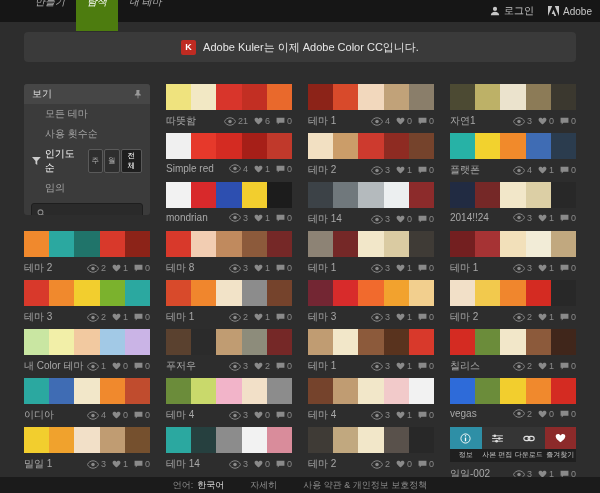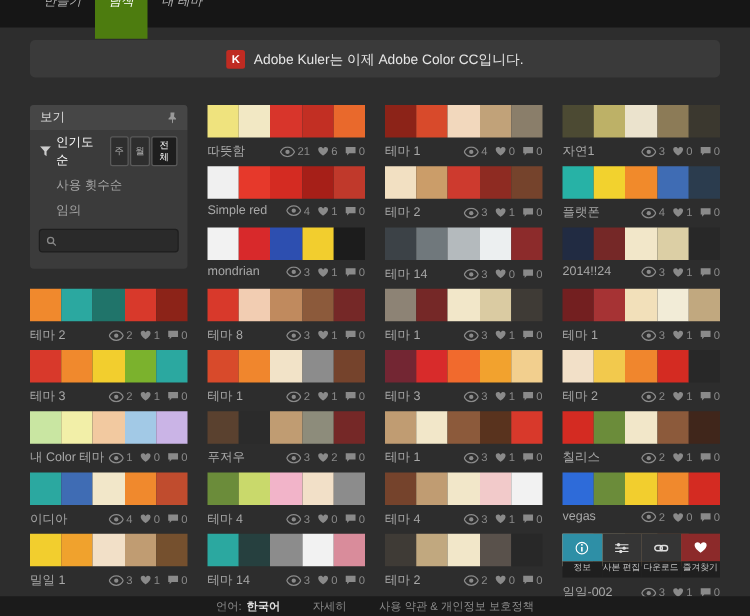--- a/index.html
+++ b/index.html
@@ -58,61 +58,80 @@
   .overlay{position:absolute;top:0;left:0;right:0;z-index:3;display:flex;text-align:center;}
   .ov-btn{flex:1;display:flex;flex-direction:column;cursor:pointer;}
   .ov-icon{height:22px;display:flex;align-items:center;justify-content:center;}
   .ov-label{background:#1F1F1F;color:#C5C5C5;font-size:7px;padding:2px 0 3px;line-height:1.2;}
   .has-overlay .meta{margin-top:14px;}
 
   
   .footer{position:absolute;left:0;right:0;bottom:0;height:16px;background:#1B1B1B;z-index:5;
     display:flex;align-items:center;justify-content:center;gap:26px;font-size:9px;color:#8a8a8a;}
   .f-item{display:flex;align-items:center;gap:4px;cursor:pointer;}
-  .f-value{color:#dcdcdc;font-weight:bold;}
+  .f-value{color:#dcdcdc;}
 </style>
 </head>
 <body>
 <div id="app">
 
   <div class="topbar">
     <div class="menu">
       <span class="menu-item">만들기</span>
       <span class="menu-item active">탐색</span>
       <span class="menu-item">내 테마</span>
+    </div>
+    <div class="top-right">
+      <span class="login">
+        <svg width="10" height="10" viewBox="0 0 12 12">
+            <circle cx="6" cy="3.5" r="2.5" fill="#c7c7c7"></circle>
+            <path d="M1 11c0-2.8 2.2-4.2 5-4.2s5 1.4 5 4.2z" fill="#c7c7c7"></path>
+          </svg>
+        <span>로그인</span>
+      </span>
+      <span class="adobe">
+        <svg width="11" height="10" viewBox="0 0 18 16">
+            <path d="M11.1 0H18v16L11.1 0zM6.9 0H0v16L6.9 0zM9 5.9 13.4 16h-2.9l-1.3-3.2H6z" fill="#c7c7c7"></path>
+          </svg>
+        <span>Adobe</span>
+      </span>
     </div>
   </div>
 
   <div class="banner">
     <span class="kuler-icon">K</span>
     <span>Adobe Kuler는 이제 Adobe Color CC입니다.</span>
   </div>
 
   <div class="grid">
     <aside class="sidebar">
       <div class="sidebar-header">
         <span class="title">보기</span>
         <svg width="8" height="10" viewBox="0 0 10 12">
             <path d="M3 1h4l-.5 4 2 2v1H5.5v3L5 12l-.5-1V8H1V7l2-2z" fill="#999"></path>
           </svg>
+      </div>
+      <div class="side-item">
+        <span class="indent"></span>
+          <span>모든 테마</span>
+      </div>
+      <div class="side-item">
+        <span class="indent"></span>
+          <span>사용 횟수순</span>
       </div>
       <div class="side-item selected">
         <svg width="9" height="8" viewBox="0 0 10 9">
             <path d="M0 0h10L6 4.5V9L4 7.5V4.5z" fill="#ccc"></path>
           </svg>
         <span>인기도순</span>
         <span class="time-filters">
           <button class="tf">주</button>
           <button class="tf">월</button>
           <button class="tf active">전체</button>
         </span>
-      </div>
-      <div class="side-item">
-        <span class="indent"></span>
-          <span>사용 횟수순</span>
       </div>
       <div class="side-item">
         <span class="indent"></span>
           <span>임의</span>
       </div>
       <div class="search-box">
         <svg width="10" height="10" viewBox="0 0 12 12">
             <circle cx="5" cy="5" r="3.5" fill="none" stroke="#888" stroke-width="1.5"></circle>
             <line x1="7.8" y1="7.8" x2="11" y2="11" stroke="#888" stroke-width="1.5"></line>
           </svg>

